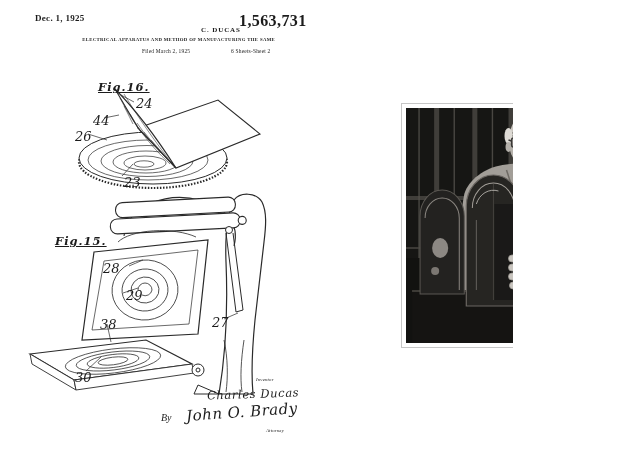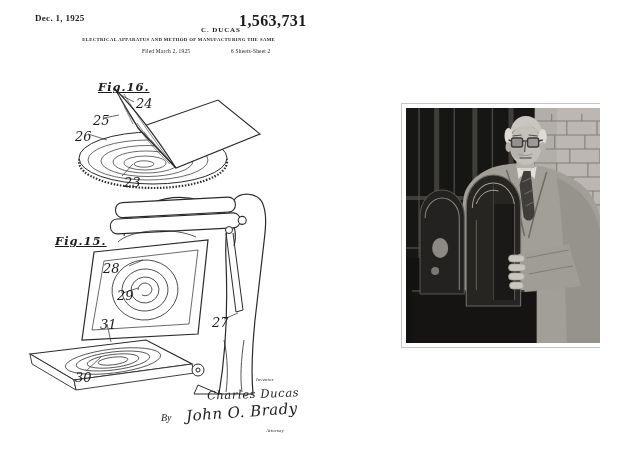--- a/index.html
+++ b/index.html
@@ -1,17 +1,17 @@
 <!DOCTYPE html>
 <html><head>
 <meta charset="utf-8">
 <style>
   html,body{margin:0;padding:0;background:#ffffff;}
   .canvas{
-    position:relative;width:600px;height:456px;background:#ffffff;overflow:hidden;
+    position:relative;width:513px;height:456px;background:#ffffff;overflow:hidden;
     font-family:"Liberation Serif",serif;color:#1c1c1c;
   }
   .abs{position:absolute;white-space:nowrap;}
   
   .hdr-date{left:35px;top:13px;font-size:9px;font-weight:bold;letter-spacing:.3px;}
   .hdr-num{left:239px;top:12px;font-size:16px;font-weight:bold;letter-spacing:.4px;}
   .hdr-name{left:201px;top:26px;font-size:7px;font-weight:bold;letter-spacing:.9px;}
   .hdr-title{left:62px;top:37px;width:392px;text-align:center;font-size:8px;font-weight:bold;
     letter-spacing:.6px;transform:scale(.595);transform-origin:left top;}
   .hdr-filed{left:142px;top:48px;font-size:8px;transform:scale(.68);transform-origin:left top;letter-spacing:.3px;}
@@ -83,21 +83,21 @@
         <g stroke-width=".7">
           <line x1="76" y1="18" x2="63" y2="11"></line>
           <line x1="46" y1="34" x2="61" y2="31"></line>
           <line x1="30" y1="50" x2="49" y2="56"></line>
           <line x1="64" y1="92" x2="75" y2="80"></line>
         </g>
       </g>
     </svg>
     <span class="abs figlabel fig16-label">Fig.16.</span>
     <span class="abs ref" style="left:136px;top:96px">24</span>
-    <span class="abs ref" style="left:93px;top:113px">25</span>
+    <span class="abs ref" style="left:93px;top:113px">44</span>
     <span class="abs ref" style="left:75px;top:129px">26</span>
     <span class="abs ref" style="left:124px;top:175px">23</span>
 
     <svg class="abs fig15-svg" width="290" height="212" viewBox="0 0 290 212">
       <g stroke="#2a2a2a" fill="none" stroke-width="1">
 
         <path d="M206,10 C212,2 228,2 234,12 C239,22 238,36 236,52 L227,130 C224,160 223,182 225,204 L191,204 C197,168 200,120 198,72 C197,45 200,22 206,10 Z" fill="#ffffff" stroke-width="1.2"></path>
         <path d="M196,150 C200,168 200,188 198,202 M216,150 C213,170 212,188 214,202" stroke-width=".8"></path>
         <polygon points="191,204 170,195 166,204" fill="#ffffff"></polygon>
 
@@ -143,23 +143,23 @@
           <line x1="101" y1="76" x2="115" y2="70"></line>
           <line x1="95" y1="103" x2="110" y2="98"></line>
           <line x1="196" y1="129" x2="210" y2="123"></line>
           <line x1="79" y1="134" x2="83" y2="152"></line>
           <line x1="58" y1="181" x2="73" y2="167"></line>
         </g>
       </g>
     </svg>
     <span class="abs figlabel fig15-label">Fig.15.</span>
     <span class="abs ref" style="left:103px;top:261px">28</span>
-    <span class="abs ref" style="left:117px;top:288px">29</span>
+    <span class="abs ref" style="left:126px;top:288px">29</span>
     <span class="abs ref" style="left:212px;top:315px">27</span>
-    <span class="abs ref" style="left:100px;top:317px">31</span>
+    <span class="abs ref" style="left:100px;top:317px">38</span>
     <span class="abs ref" style="left:75px;top:370px">30</span>
 
     <span class="abs sig-caption sig-inventor-cap">Inventor</span>
     <span class="abs sig-name sig-ducas">Charles Ducas</span>
     <span class="abs sig-by">By</span>
     <span class="abs sig-name sig-brady">John O. Brady</span>
     <span class="abs sig-caption sig-attorney-cap">Attorney</span>
   </section>
 
   <figure class="abs photo-frame">

